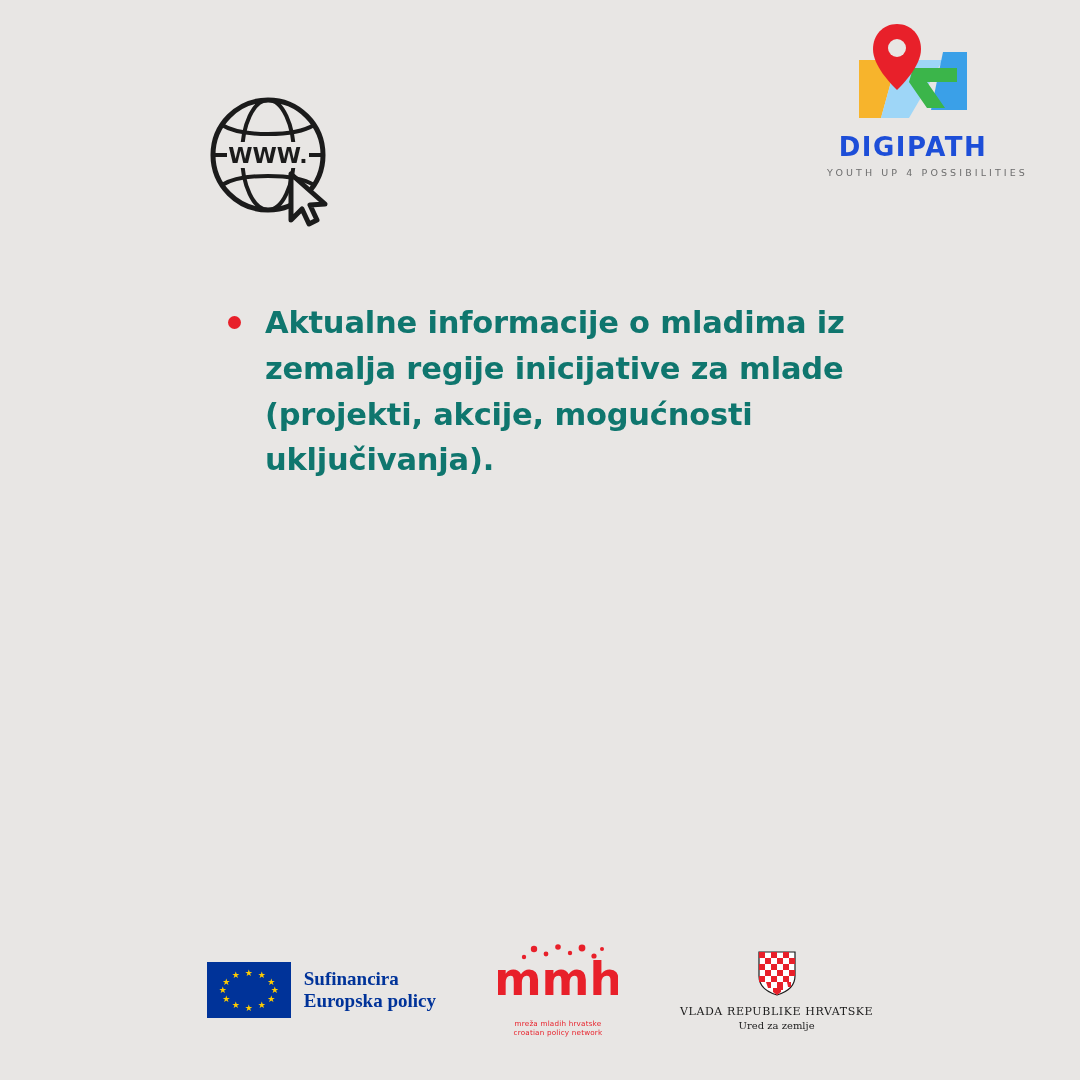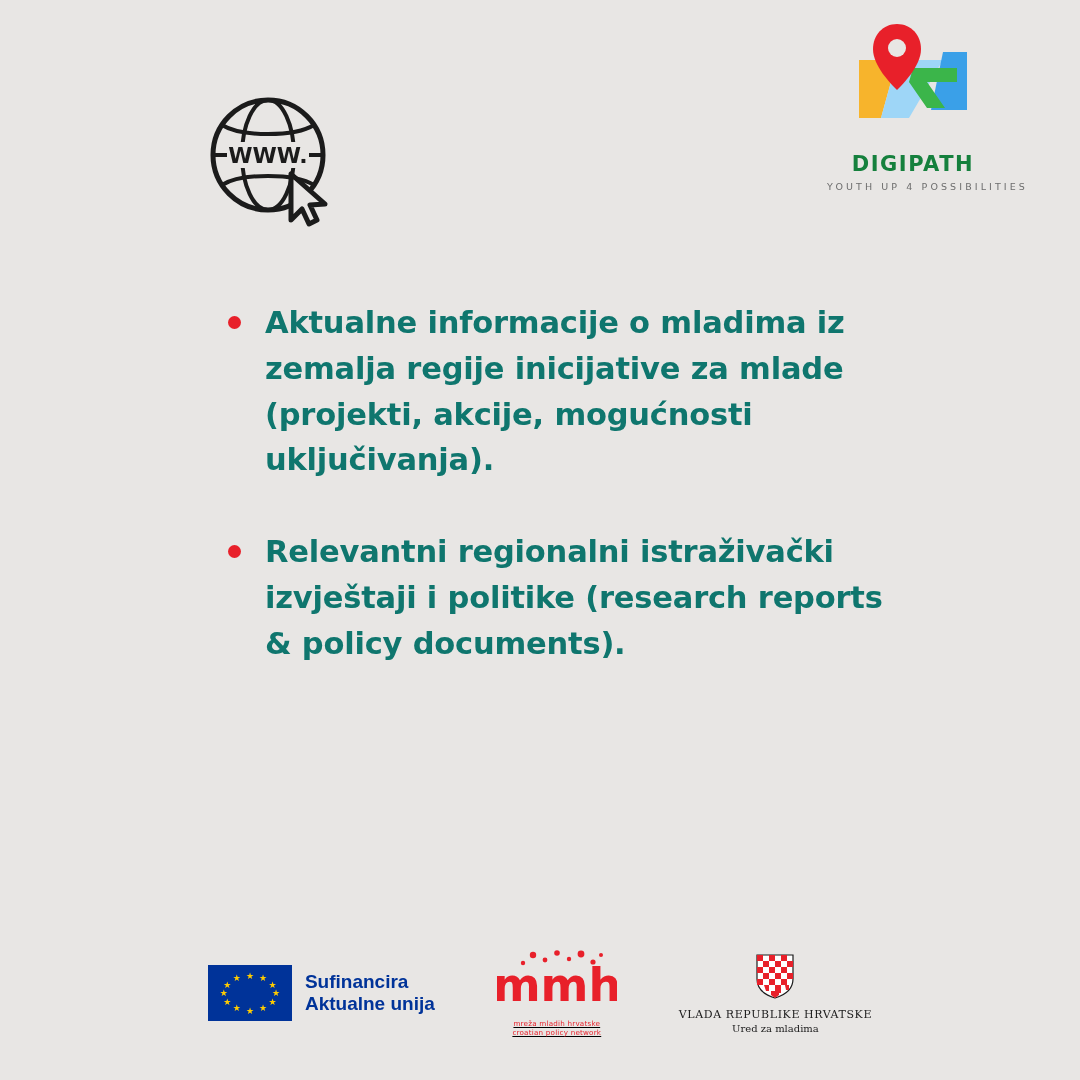--- a/index.html
+++ b/index.html
@@ -23,25 +23,25 @@
     width: 230px;
     text-align: center;
   }
   .brand-mark {
     width: 120px;
     height: 110px;
     margin: 0 auto;
     position: relative;
   }
   .brand-name {
-    font-size: 21px;
+    font-size: 26px;
     font-weight: bold;
     letter-spacing: 1.5px;
-    color: #15803d;
-    margin-top: 20px;
+    color: #1d4ed8;
+    margin-top: 0;
     font-family: "DejaVu Sans", sans-serif;
   }
   .brand-tag {
     font-size: 9.5px;
     letter-spacing: 3.1px;
     color: #6d6d6d;
     margin-top: 5px;
     font-family: "DejaVu Sans", sans-serif;
     text-align: right;
   }
@@ -115,32 +115,32 @@
     color: #ffcc00;
     font-size: 9px;
     line-height: 9px;
     transform: translate(-50%, -50%);
   }
   .eu-text {
     color: #003399;
     font-size: 19px;
     font-weight: bold;
     line-height: 1.18;
-    font-family: Liberation Sans, sans-serif;
-  }
-
-  
-  .mmh-logo { text-align: center; text-decoration: underline; }
+    font-family: Liberation Serif, serif;
+  }
+
+  
+  .mmh-logo { text-align: center; }
   .mmh-mark { width: 120px; height: 62px; display: block; }
   .mmh-sub {
     font-size: 7.2px;
     color: #e8202a;
     letter-spacing: .2px;
     line-height: 1.35;
-    margin-top: 8px;
+    margin-top: 14px;
     font-family: "DejaVu Sans", sans-serif;
   }
 
   
   .gov-logo { text-align: center; }
   .gov-shield { width: 40px; height: 46px; display: block; margin: 0 auto 5px; }
   .gov-title {
     font-size: 11px;
     color: #1b1b1b;
     letter-spacing: .6px;
@@ -191,24 +191,20 @@
 </div>
 
 <div class="content">
 
   <div class="bullet-row">
     <span class="bullet-dot"></span>
     <span class="bullet-text">Aktualne informacije o mladima iz zemalja regije inicijative za mlade (projekti, akcije, mogućnosti uključivanja).</span>
   </div>
 
 
-  <div class="bullet-row">
-    <span class="bullet-dot"></span>
-    <span class="bullet-text">Relevantni regionalni istraživački izvještaji i politike (research reports &amp; policy documents).</span>
-  </div>
 
 </div>
 
 <div class="footer">
 
   <div class="footer-item eu-logo">
     <div class="eu-flag" id="eu-flag">
         <span class="eu-star" style="left: 50%; top: 19%;">★</span>
         <span class="eu-star" style="left: 65.5%; top: 23.1532%;">★</span>
         <span class="eu-star" style="left: 76.8468%; top: 34.5%;">★</span>
@@ -217,21 +213,21 @@
         <span class="eu-star" style="left: 65.5%; top: 76.8468%;">★</span>
         <span class="eu-star" style="left: 50%; top: 81%;">★</span>
         <span class="eu-star" style="left: 34.5%; top: 76.8468%;">★</span>
         <span class="eu-star" style="left: 23.1532%; top: 65.5%;">★</span>
         <span class="eu-star" style="left: 19%; top: 50%;">★</span>
         <span class="eu-star" style="left: 23.1532%; top: 34.5%;">★</span>
         <span class="eu-star" style="left: 34.5%; top: 23.1532%;">★</span>
       </div>
     <div class="eu-text">
       <div>Sufinancira</div>
-      <div>Aktualne unija</div>
+      <div>Europska policy</div>
     </div>
   </div>
 
   <div class="footer-item mmh-logo">
     <div>
       <svg class="mmh-mark" viewBox="0 0 120 62" aria-hidden="true">
         <circle cx="36" cy="6" r="3.2" fill="#e8202a"></circle>
         <circle cx="48" cy="11" r="2.4" fill="#e8202a"></circle>
         <circle cx="60" cy="4" r="2.8" fill="#e8202a"></circle>
         <circle cx="72" cy="10" r="2.2" fill="#e8202a"></circle>
@@ -268,17 +264,17 @@
           <rect x="2" y="26" width="6" height="6"></rect>
             <rect x="14" y="26" width="6" height="6"></rect>
             <rect x="26" y="26" width="6" height="6"></rect>
           <path d="M9 32 h5 v6 h-3 z"></path>
             <path d="M20 32 h6 v8 h-6 z"></path>
             <path d="M30 32 h4 v5 h-3 z"></path>
           <path d="M16 38 h8 v4 l-4 3 l-4 -3 z"></path>
         </g>
       </svg>
       <div class="gov-title">VLADA REPUBLIKE HRVATSKE</div>
-      <div class="gov-sub">Ured za mladima</div>
+      <div class="gov-sub">Ured za zemlje</div>
     </div>
   </div>
 
 </div>
 
 </body></html>

